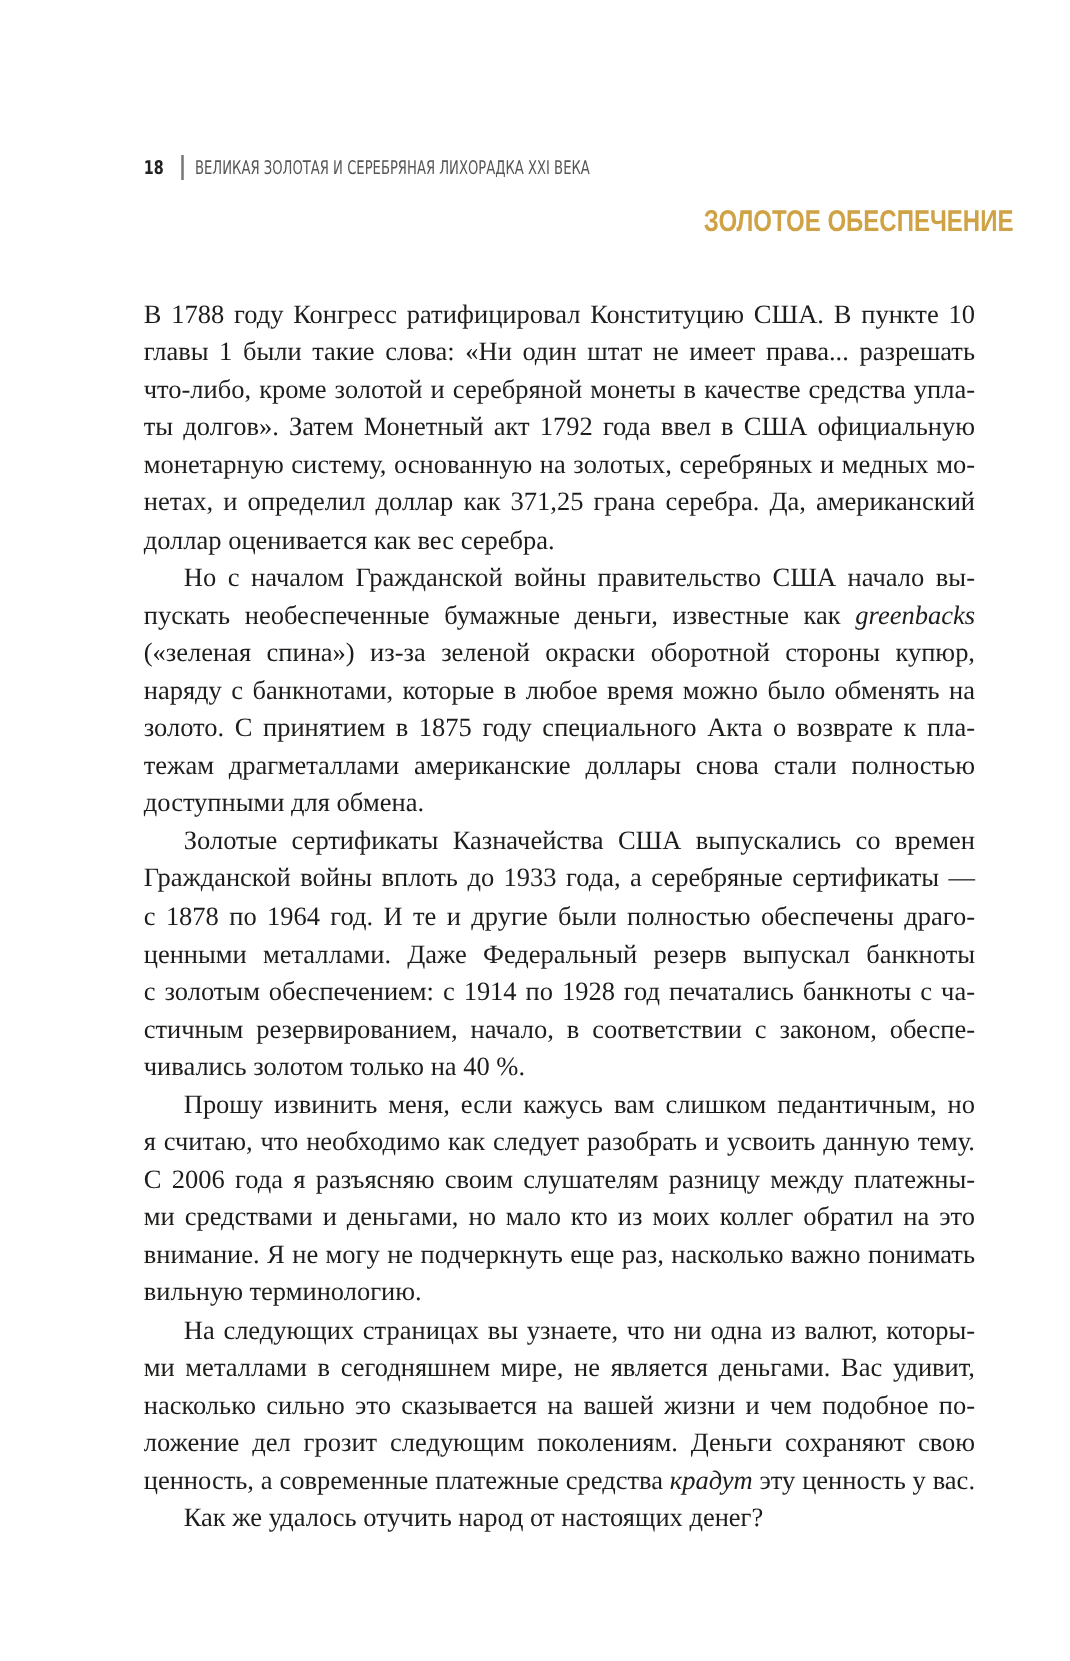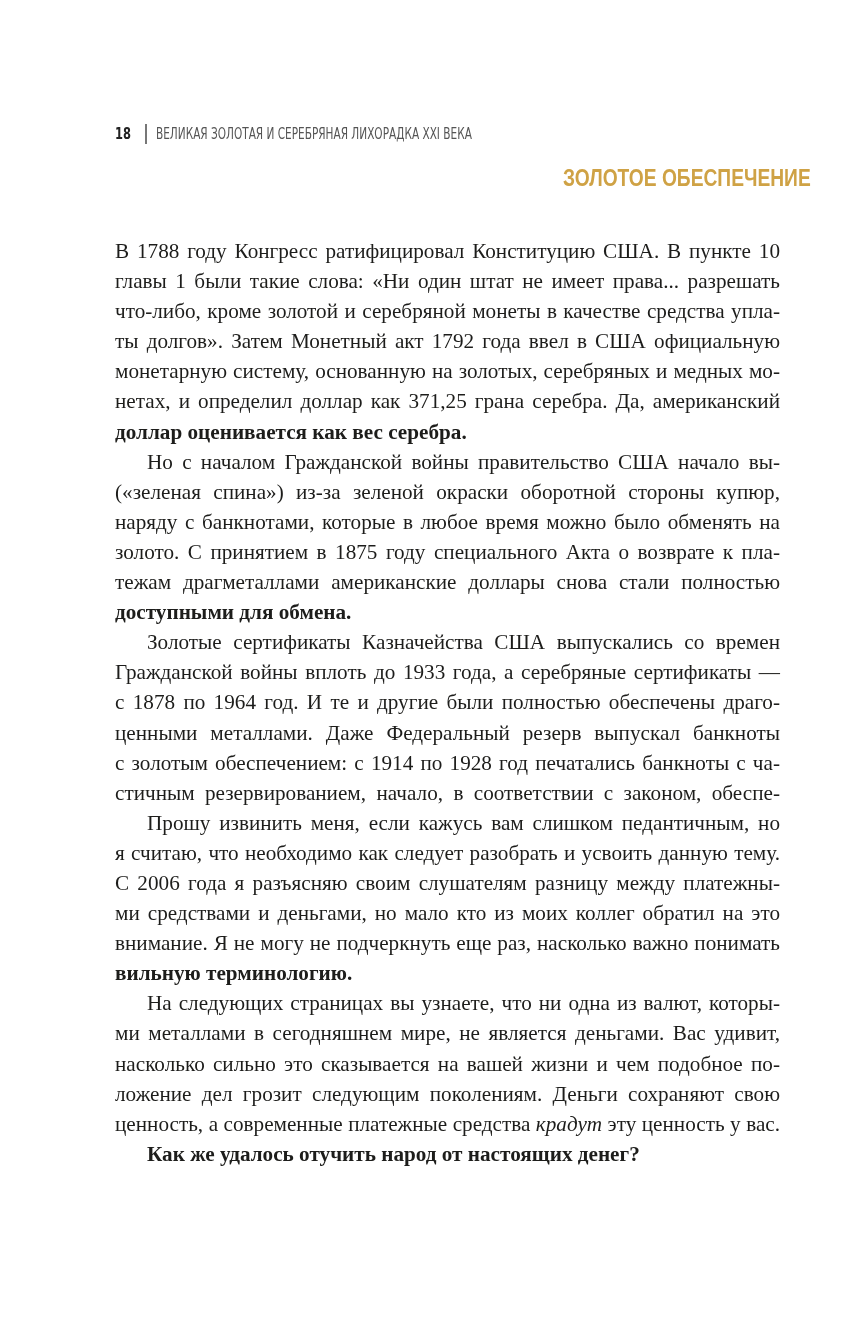--- a/index.html
+++ b/index.html
@@ -19,21 +19,21 @@
     font-family: "Liberation Sans", sans-serif; font-weight: bold;
     font-size: 24px; color: #cfa245;
   }
   .section-title span { display: inline-block; transform: scaleX(0.80); padding-left: 140px; }
   .body-text {
     position: absolute; left: 115px; top: 205px; width: 665px;
     font-family: "Liberation Serif", "DejaVu Serif", serif;
     font-size: 21.2px; line-height: 30.1px; color: #1d1d1b; margin-top: 31px;
   }
   .line { white-space: nowrap; text-align: justify; text-align-last: justify; display: block; height: 30.1px; }
-  .line.last { text-align-last: left; font-weight: bold; }
+  .line.last { text-align-last: left; }
   .line.indent { padding-left: 32px; }
   em { font-style: italic; }
 </style>
 </head>
 <body>
 
 <div class="page">
 
   <div class="running-head">
     <span class="pnum">18</span>
@@ -52,34 +52,36 @@
       <span class="line">главы 1 были такие слова: «Ни один штат не имеет права... разрешать</span>
       <span class="line">что-либо, кроме золотой и серебряной монеты в качестве средства упла-</span>
       <span class="line">ты долгов». Затем Монетный акт 1792 года ввел в США официальную</span>
       <span class="line">монетарную систему, основанную на золотых, серебряных и медных мо-</span>
       <span class="line">нетах, и определил доллар как 371,25 грана серебра. Да, американский</span>
       <span class="line last">доллар оценивается как вес серебра.</span>
     </div>
 
     <div>
       <span class="line indent">Но с началом Гражданской войны правительство США начало вы-</span>
+      <span class="line"><span>пускать необеспеченные бумажные деньги, известные как </span><em>greenbacks</em></span>
       <span class="line">(«зеленая спина») из-за зеленой окраски оборотной стороны купюр,</span>
       <span class="line">наряду с банкнотами, которые в любое время можно было обменять на</span>
       <span class="line">золото. С принятием в 1875 году специального Акта о возврате к пла-</span>
       <span class="line">тежам драгметаллами американские доллары снова стали полностью</span>
       <span class="line last">доступными для обмена.</span>
     </div>
 
     <div>
       <span class="line indent">Золотые сертификаты Казначейства США выпускались со времен</span>
       <span class="line">Гражданской войны вплоть до 1933 года, а серебряные сертификаты —</span>
       <span class="line">с 1878 по 1964 год. И те и другие были полностью обеспечены драго-</span>
       <span class="line">ценными металлами. Даже Федеральный резерв выпускал банкноты</span>
       <span class="line">с золотым обеспечением: с 1914 по 1928 год печатались банкноты с ча-</span>
       <span class="line">стичным резервированием, начало, в соответствии с законом, обеспе-</span>
+      <span class="line last">чивались золотом только на 40 %.</span>
     </div>
 
     <div>
       <span class="line indent">Прошу извинить меня, если кажусь вам слишком педантичным, но</span>
       <span class="line">я считаю, что необходимо как следует разобрать и усвоить данную тему.</span>
       <span class="line">С 2006 года я разъясняю своим слушателям разницу между платежны-</span>
       <span class="line">ми средствами и деньгами, но мало кто из моих коллег обратил на это</span>
       <span class="line">внимание. Я не могу не подчеркнуть еще раз, насколько важно понимать</span>
       <span class="line last">вильную терминологию.</span>
     </div>

